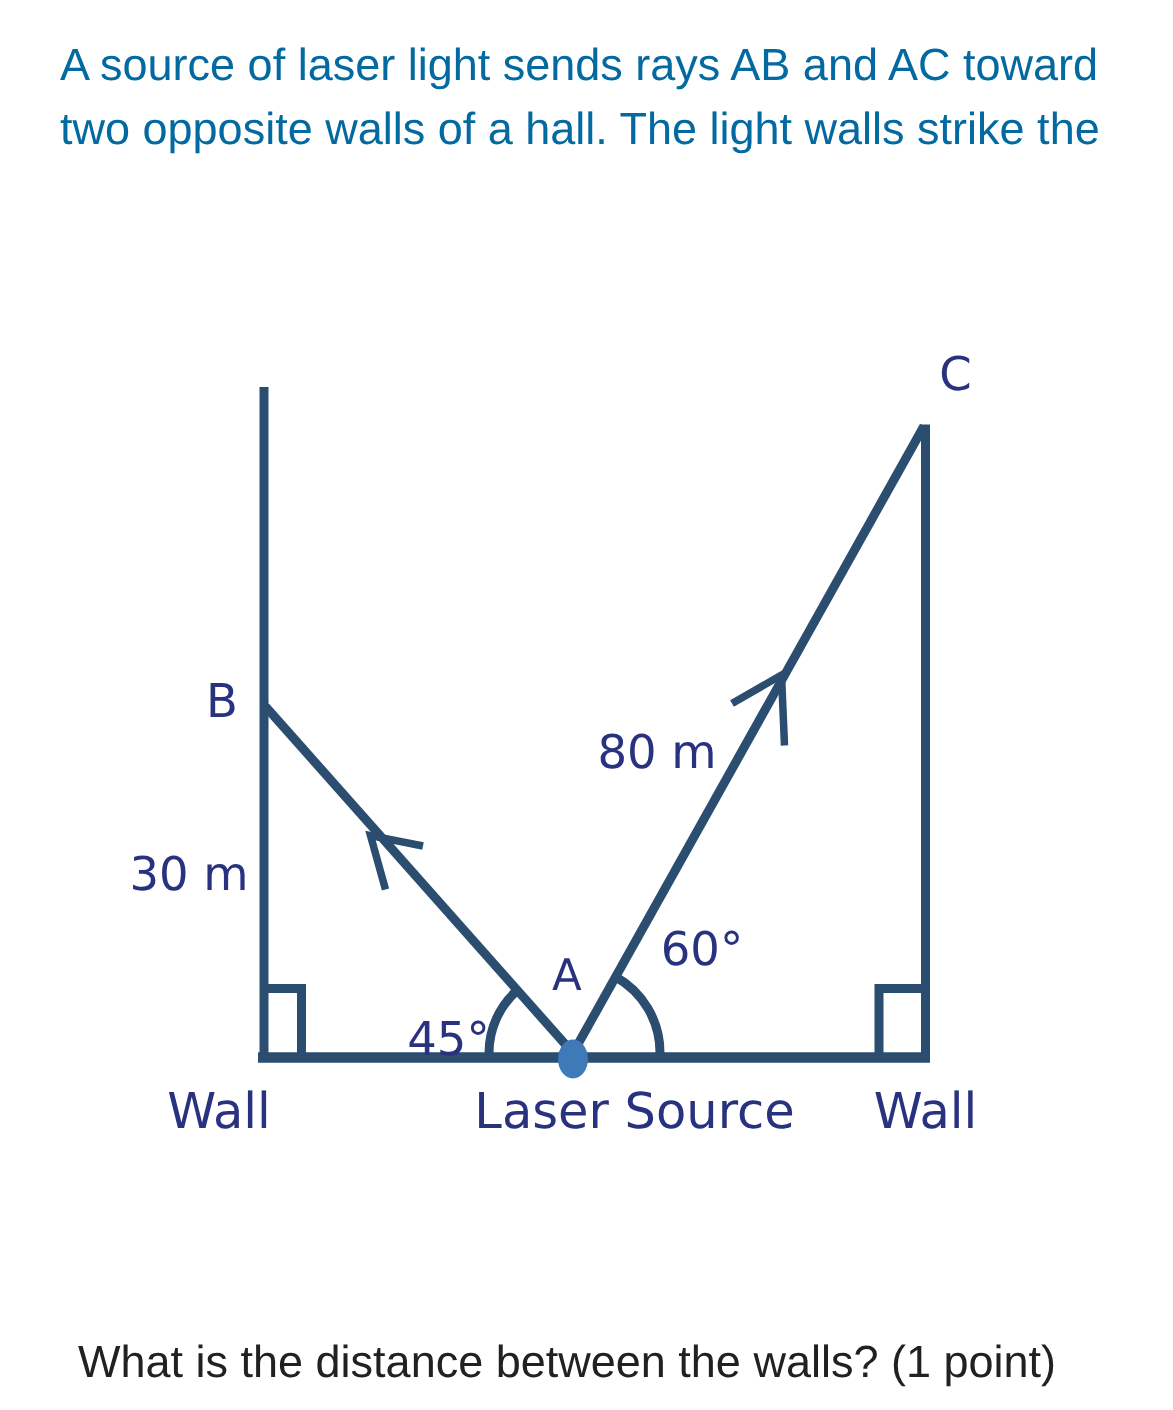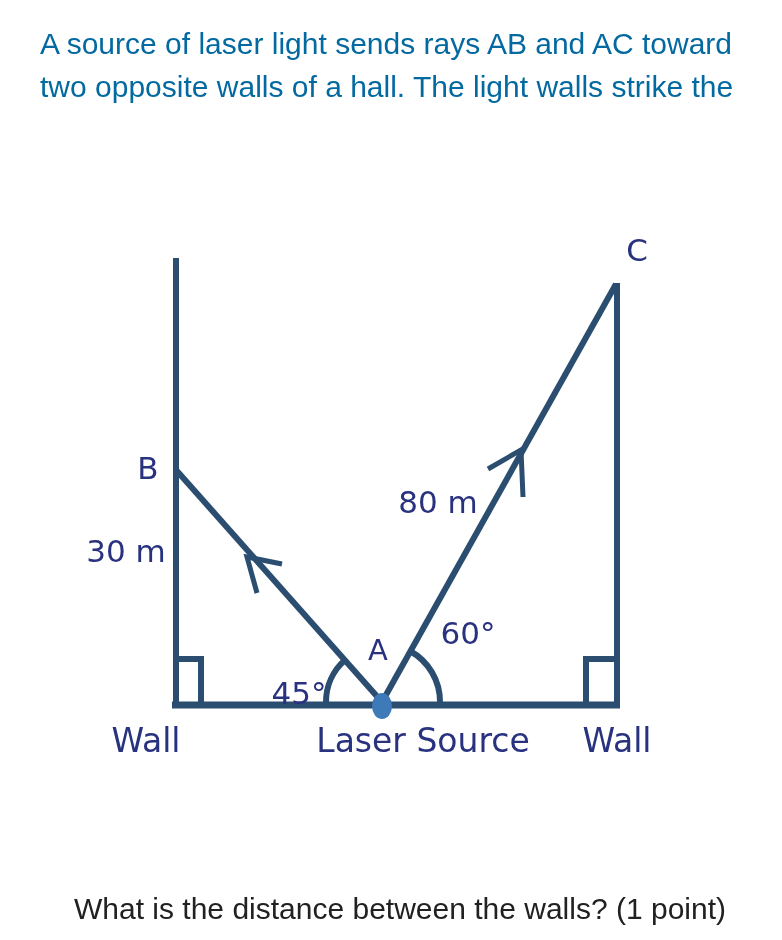--- a/index.html
+++ b/index.html
@@ -21,21 +21,20 @@
     letter-spacing: 0px;
     white-space: nowrap;
   }
   .prompt {
     position: absolute;
     left: 52px;
     top: 892px;
     color: #212121;
     font-size: 30px;
     white-space: nowrap;
-    margin-left: 22px;
   }
   .fig-svg {
     position: absolute;
     left: 0;
     top: 0;
     width: 782px;
     height: 940px;
   }
   .fig-svg .stroke {
     stroke: var(--line-color, #2b4d70);
@@ -76,21 +75,21 @@
     <path class="stroke" d="M 176 659 L 201 659 L 201 702"></path>
     <path class="stroke" d="M 617 659 L 586 659 L 586 702"></path>
     <path class="stroke" d="M 326 702 A 56 56 0 0 1 345 660"></path>
     <path class="stroke" d="M 410 651 A 58 58 0 0 1 440 702"></path>
     <ellipse class="dot" cx="382" cy="706" rx="10" ry="13"></ellipse>
   </svg>
 
   <div class="dlabel" style="left:637px; top:235px;">C</div>
   <div class="dlabel" style="left:148px; top:453px;">B</div>
   <div class="dlabel" style="left:438px; top:487px;">80 m</div>
-  <div class="dlabel" style="left:126px; top:536px;">30 m</div>
+  <div class="dlabel" style="left:126px; top:568px;">30 m</div>
   <div class="dlabel" style="left:299px; top:678px;">45°</div>
   <div class="dlabel" style="left:378px; top:636px; font-size:29px;">A</div>
   <div class="dlabel" style="left:468px; top:618px;">60°</div>
   <div class="dlabel" style="left:146px; top:724px; font-size:33px;">Wall</div>
   <div class="dlabel" style="left:423px; top:724px; font-size:33px;text-align:right;">Laser Source</div>
   <div class="dlabel" style="left:617px; top:724px; font-size:33px;">Wall</div>
 
   <div class="prompt">What is the distance between the walls? (1 point)</div>
 
 </div>

